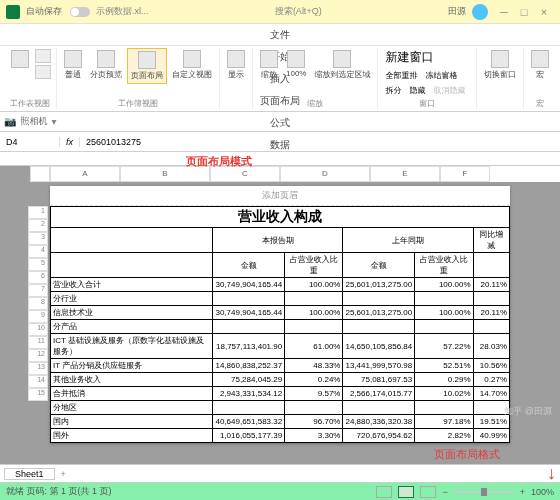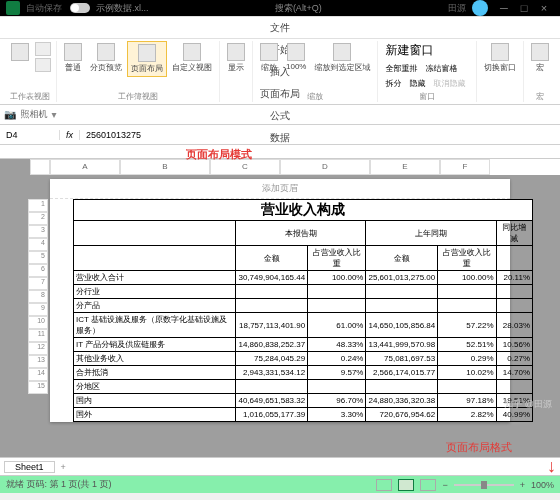--- a/index.html
+++ b/index.html
@@ -1,17 +1,17 @@
 <!DOCTYPE html>
 <html><head>
 <meta charset="utf-8">
 <style>
 * { margin: 0; padding: 0; box-sizing: border-box; font-family: "Microsoft YaHei", sans-serif; }
 body { background: #f0f0f0; width: 560px; height: 500px; overflow: hidden; font-size: 10px; }
-.titlebar { background: #000000; height: 17px; display: flex; align-items: center; padding: 0 6px; border-bottom: 1px solid #e0e0e0; }
+.titlebar { background: #fef9c3; height: 24px; display: flex; align-items: center; padding: 0 6px; border-bottom: 1px solid #e0e0e0; }
 .titlebar .app-icon { width: 14px; height: 14px; background: #107c41; border-radius: 2px; margin-right: 6px; }
 .titlebar .autosave { font-size: 9px; color: #666; margin-right: 8px; }
 .titlebar .toggle { width: 20px; height: 10px; background: #ccc; border-radius: 5px; margin-right: 6px; position: relative; }
 .titlebar .toggle::after { content: ""; width: 8px; height: 8px; background: #fff; border-radius: 50%; position: absolute; left: 1px; top: 1px; }
 .titlebar .center { flex: 1; text-align: center; font-size: 9px; color: #888; }
 .titlebar .user { font-size: 9px; color: #666; margin-right: 6px; }
 .titlebar .avatar { width: 16px; height: 16px; background: #4fc3f7; border-radius: 50%; margin-right: 6px; }
 .titlebar .win-btn { width: 20px; text-align: center; color: #888; font-size: 11px; }
 .ribbon-tabs { background: #fff; height: 22px; display: flex; align-items: center; padding: 0 4px; border-bottom: 1px solid #e0e0e0; flex-direction: column; }
 .ribbon-tabs .tab { padding: 0 7px; font-size: 10px; color: #444; height: 22px; line-height: 22px; }
@@ -35,28 +35,28 @@
 .formula-bar .fx { padding: 0 6px; font-size: 9px; font-style: italic; border-right: 1px solid #ddd; }
 .formula-bar .input { flex: 1; padding: 0 6px; font-size: 9px; }
 .sheet-wrap { background: #9e9e9e; height: 312px; overflow: hidden; position: relative; }
 .ruler { background: #fff; height: 14px; display: flex; align-items: center; font-size: 7px; color: #888; padding-left: 30px; border-bottom: 1px solid #ccc; }
 .col-headers { background: #fff; height: 16px; display: flex; margin-left: 30px; }
 .col-headers div { border: 1px solid #ddd; text-align: center; font-size: 8px; color: #666; line-height: 14px; }
 .page { background: #fff; margin: 4px auto; width: 460px; box-shadow: 0 1px 3px rgba(0,0,0,0.3); position: relative; }
 .header-zone { text-align: center; font-size: 9px; color: #999; padding: 3px 0; border-bottom: 1px dashed #ddd; }
 .row-gutter { position: absolute; left: -22px; top: 20px; width: 20px; }
 .row-gutter div { height: 13px; font-size: 7px; color: #888; text-align: right; padding-right: 2px; background: #fff; border: 1px solid #ddd; }
-.data-table { width: 100%; border-collapse: collapse; font-size: 8px; margin-left: 23px; }
+.data-table { width: 100%; border-collapse: collapse; font-size: 8px; }
 .data-table th, .data-table td { border: 1px solid #000; padding: 1px 2px; text-align: center; }
 .data-table .title { font-size: 14px; font-weight: bold; background: #fff; }
 .data-table .num { text-align: right; }
 .data-table .lbl { text-align: left; }
 .annotation { color: #e53935; font-size: 11px; font-weight: bold; position: absolute; }
 .arrow { color: #e53935; font-size: 20px; position: absolute; transform: scaleX(-1) rotate(30deg);}
-.annotation2 { color: #e53935; font-size: 11px; position: absolute; right: 48px; bottom: 2px; }
+.annotation2 { color: #e53935; font-size: 11px; position: absolute; right: 60px; bottom: 2px; }
 .sheet-tabs { background: #fff; height: 18px; display: flex; align-items: center; border-top: 1px solid #ccc; padding: 0 4px; font-size: 9px; }
 .sheet-tabs .tab { padding: 0 10px; border: 1px solid #ccc; background: #fff; }
 .sheet-tabs .plus { padding: 0 6px; color: #888; }
 .statusbar { background: #86efac; height: 18px; display: flex; align-items: center; border-top: 1px solid #ccc; padding: 0 6px; font-size: 9px; color: #555; }
 .statusbar .right { margin-left: auto; display: flex; align-items: center; gap: 6px; }
 .view-btn { width: 16px; height: 12px; border: 1px solid #aaa; }
 .view-btn.active { background: #d0e8d0; border-color: #107c41; }
 .zoom-slider { width: 60px; height: 2px; background: #ccc; position: relative; }
 .zoom-slider::after { content: ""; width: 6px; height: 8px; background: #888; position: absolute; left: 27px; top: -3px; }
 .watermark { position: absolute; right: 8px; bottom: 46px; font-size: 9px; color: #ccc; }
@@ -251,20 +251,28 @@
           </tr>
           <tr>
             <td class="lbl">分行业</td>
             <td class="num"></td>
             <td class="num"></td>
             <td class="num"></td>
             <td class="num"></td>
             <td class="num"></td>
           </tr>
           <tr>
+            <td class="lbl">信息技术业</td>
+            <td class="num">30,749,904,165.44</td>
+            <td class="num">100.00%</td>
+            <td class="num">25,601,013,275.00</td>
+            <td class="num">100.00%</td>
+            <td class="num">20.11%</td>
+          </tr>
+          <tr>
             <td class="lbl">分产品</td>
             <td class="num"></td>
             <td class="num"></td>
             <td class="num"></td>
             <td class="num"></td>
             <td class="num"></td>
           </tr>
           <tr>
             <td class="lbl">ICT 基础设施及服务（原数字化基础设施及服务）</td>
             <td class="num">18,757,113,401.90</td>

